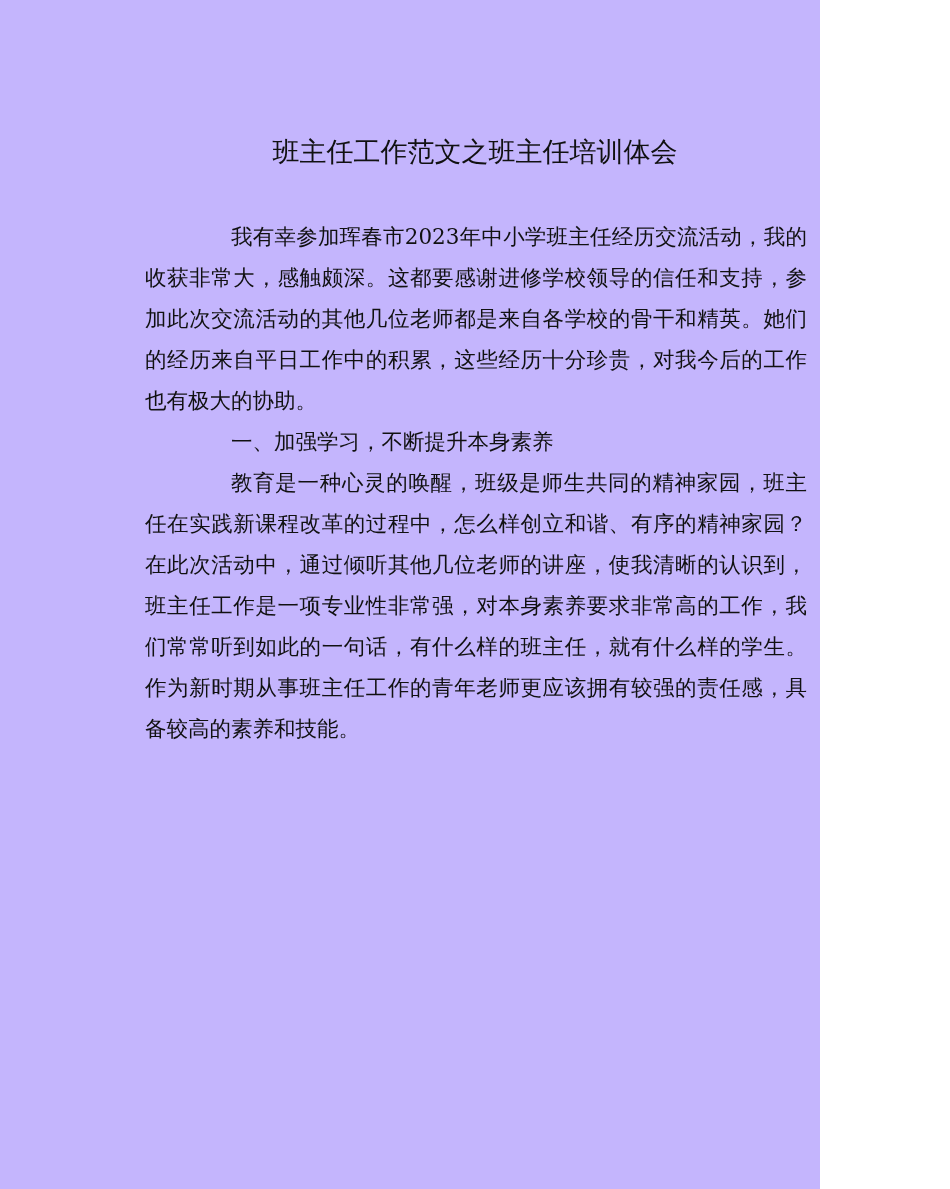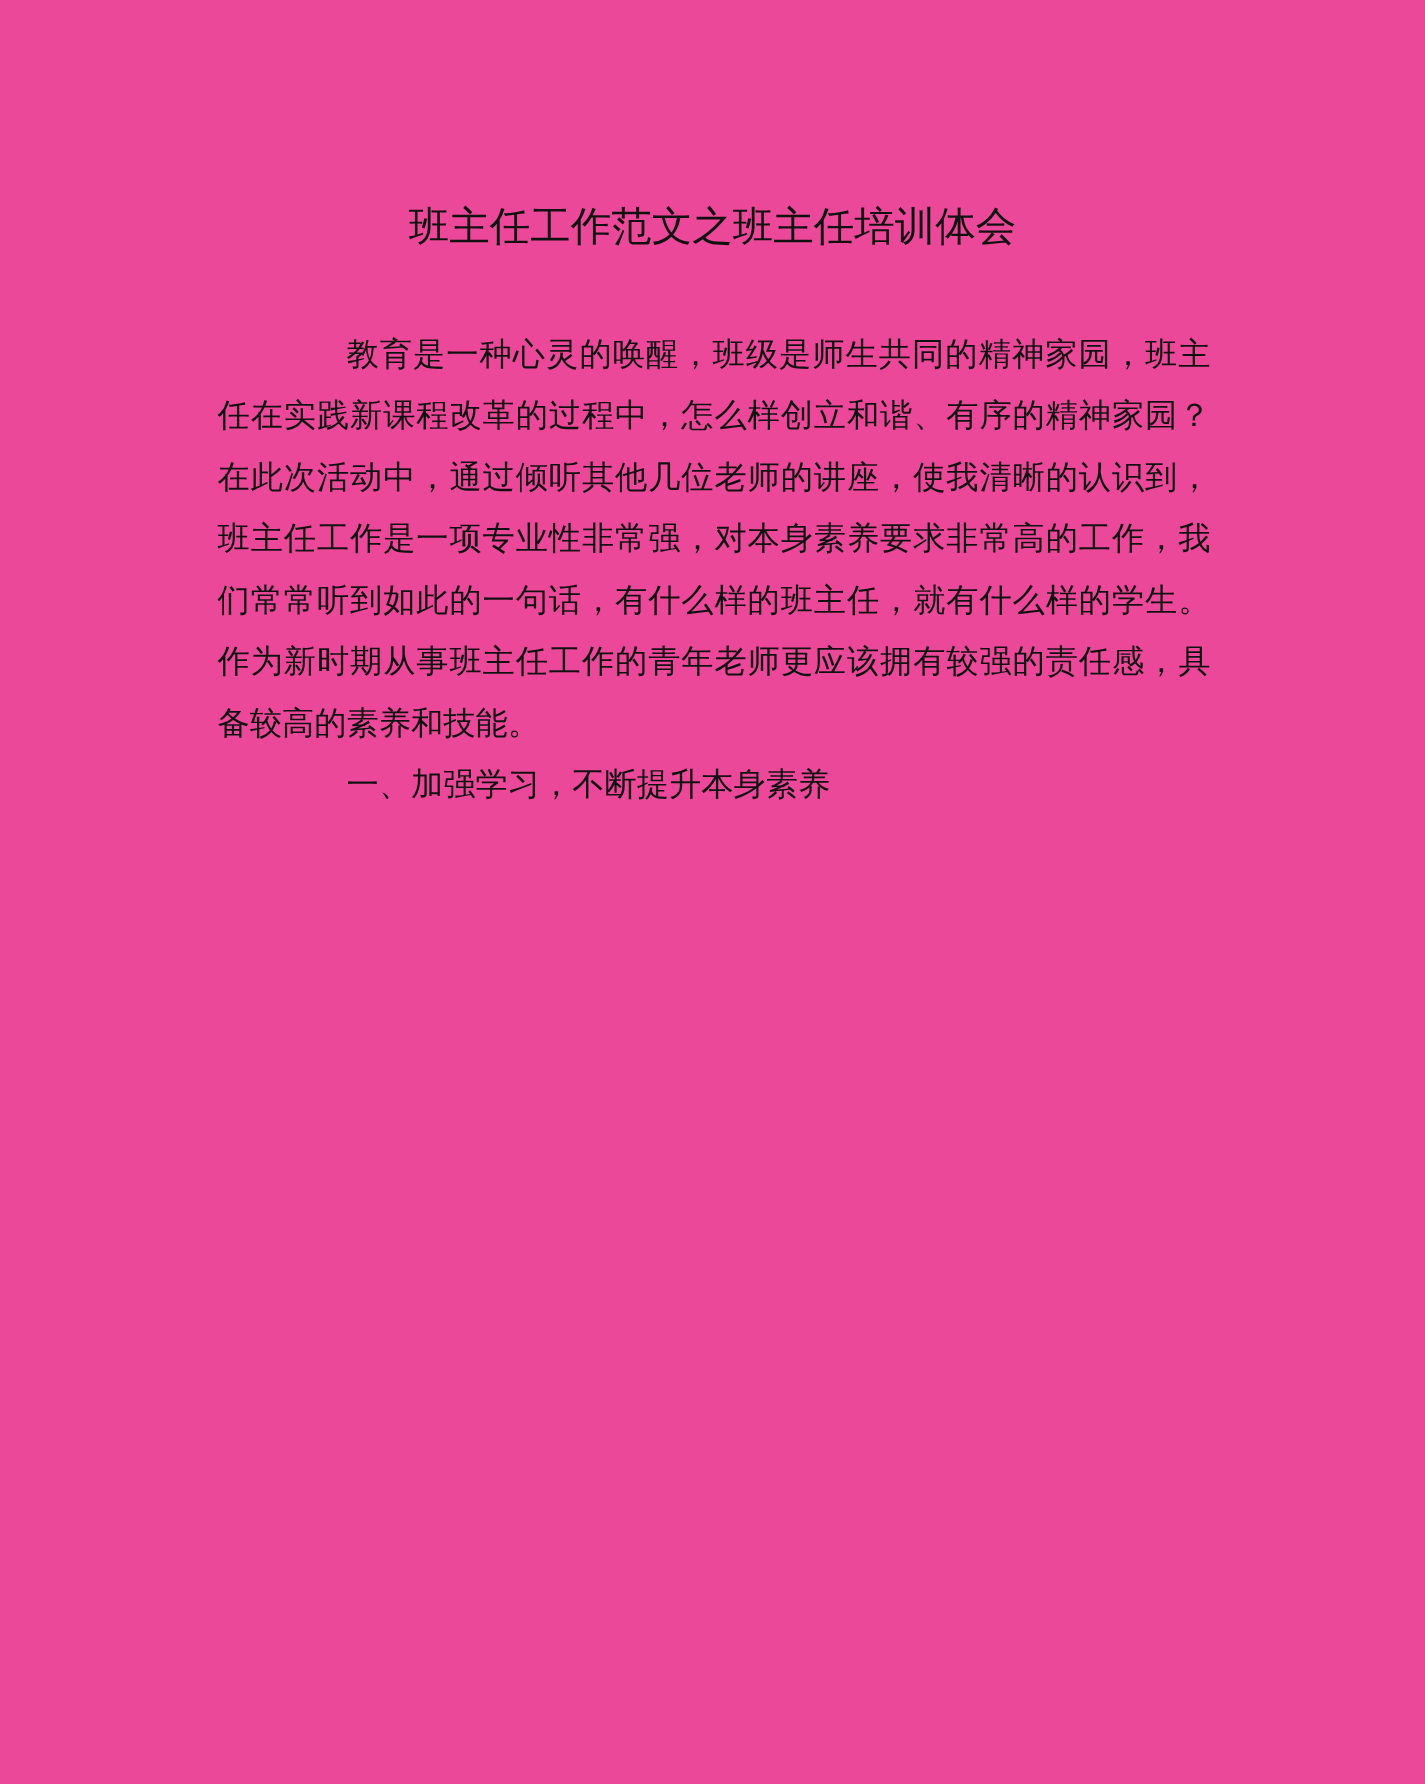--- a/index.html
+++ b/index.html
@@ -12,23 +12,23 @@
       height: 1189px;
       position: relative;
       overflow: hidden;
       font-family: "DejaVu Serif", "Liberation Serif", serif;
       color: #111111;
     }
     .page {
       position: absolute;
       left: 0;
       top: 0;
-      width: 950px;
+      width: 820px;
       height: 1189px;
-      background: #ec4899;
+      background: #c4b5fd;
     }
     .title {
       position: absolute;
       top: 132px;
       left: 0;
       width: 950px;
       text-align: center;
       font-size: 27px;
       line-height: 40px;
       letter-spacing: 0px;
@@ -54,16 +54,17 @@
       text-indent: 86px;
     }
   </style>
 </head>
 <body>
 
 <div class="page">
   <h1 class="title">班主任工作范文之班主任培训体会</h1>
 
   <div class="body">
+    <p class="para">我有幸参加珲春市2023年中小学班主任经历交流活动，我的收获非常大，感触颇深。这都要感谢进修学校领导的信任和支持，参加此次交流活动的其他几位老师都是来自各学校的骨干和精英。她们的经历来自平日工作中的积累，这些经历十分珍贵，对我今后的工作也有极大的协助。</p>
+    <p class="para heading">一、加强学习，不断提升本身素养</p>
     <p class="para">教育是一种心灵的唤醒，班级是师生共同的精神家园，班主任在实践新课程改革的过程中，怎么样创立和谐、有序的精神家园？在此次活动中，通过倾听其他几位老师的讲座，使我清晰的认识到，班主任工作是一项专业性非常强，对本身素养要求非常高的工作，我们常常听到如此的一句话，有什么样的班主任，就有什么样的学生。作为新时期从事班主任工作的青年老师更应该拥有较强的责任感，具备较高的素养和技能。</p>
-    <p class="para heading">一、加强学习，不断提升本身素养</p>
   </div>
 </div>
 
 </body></html>

